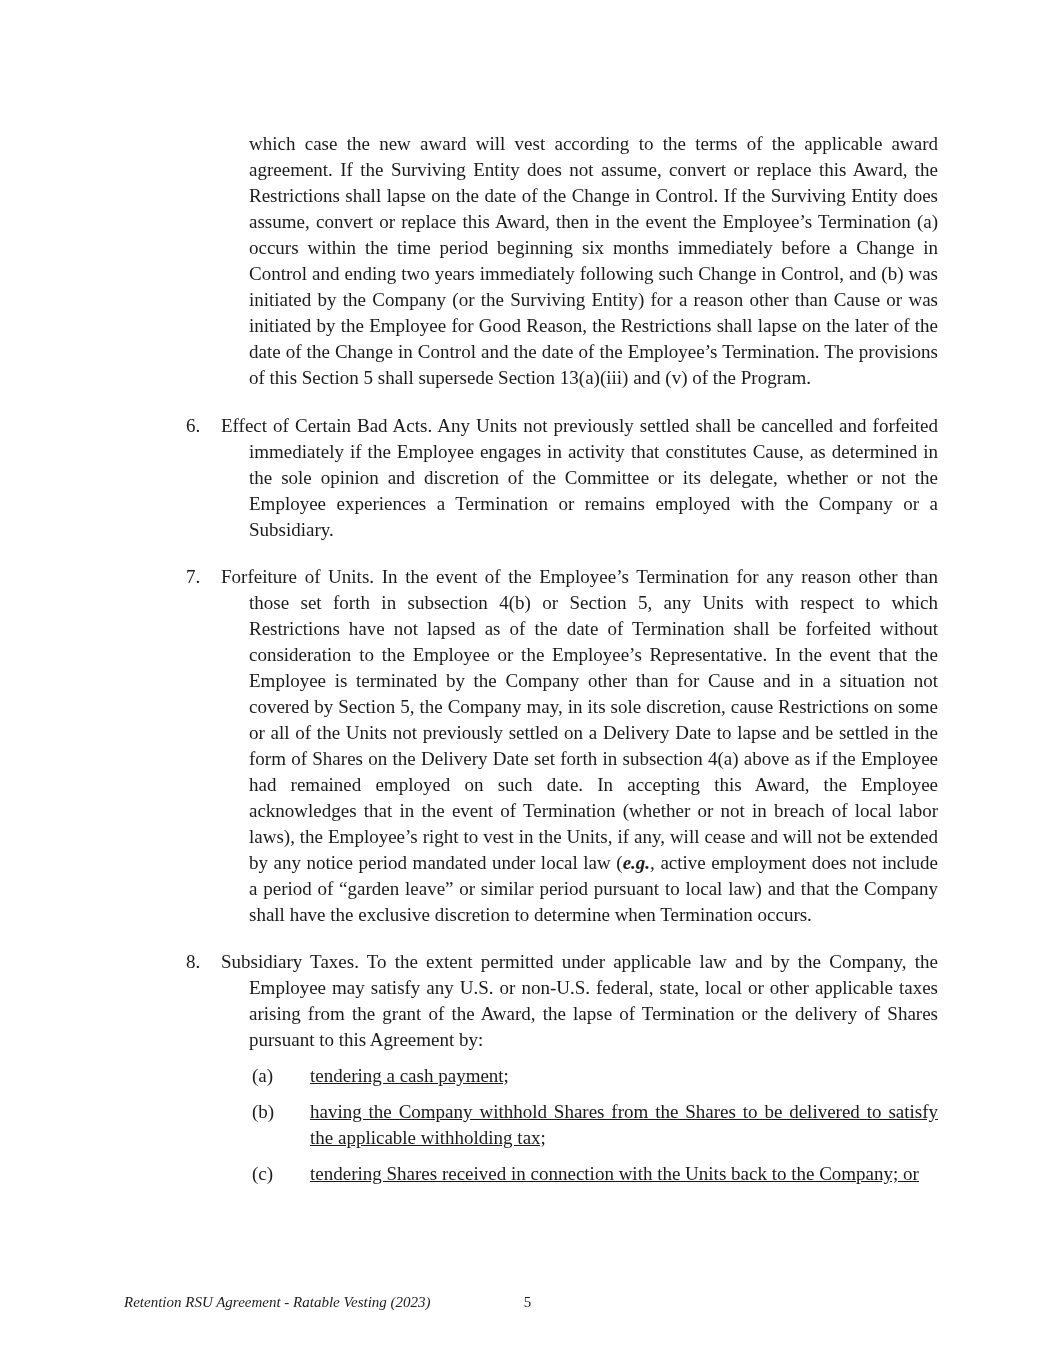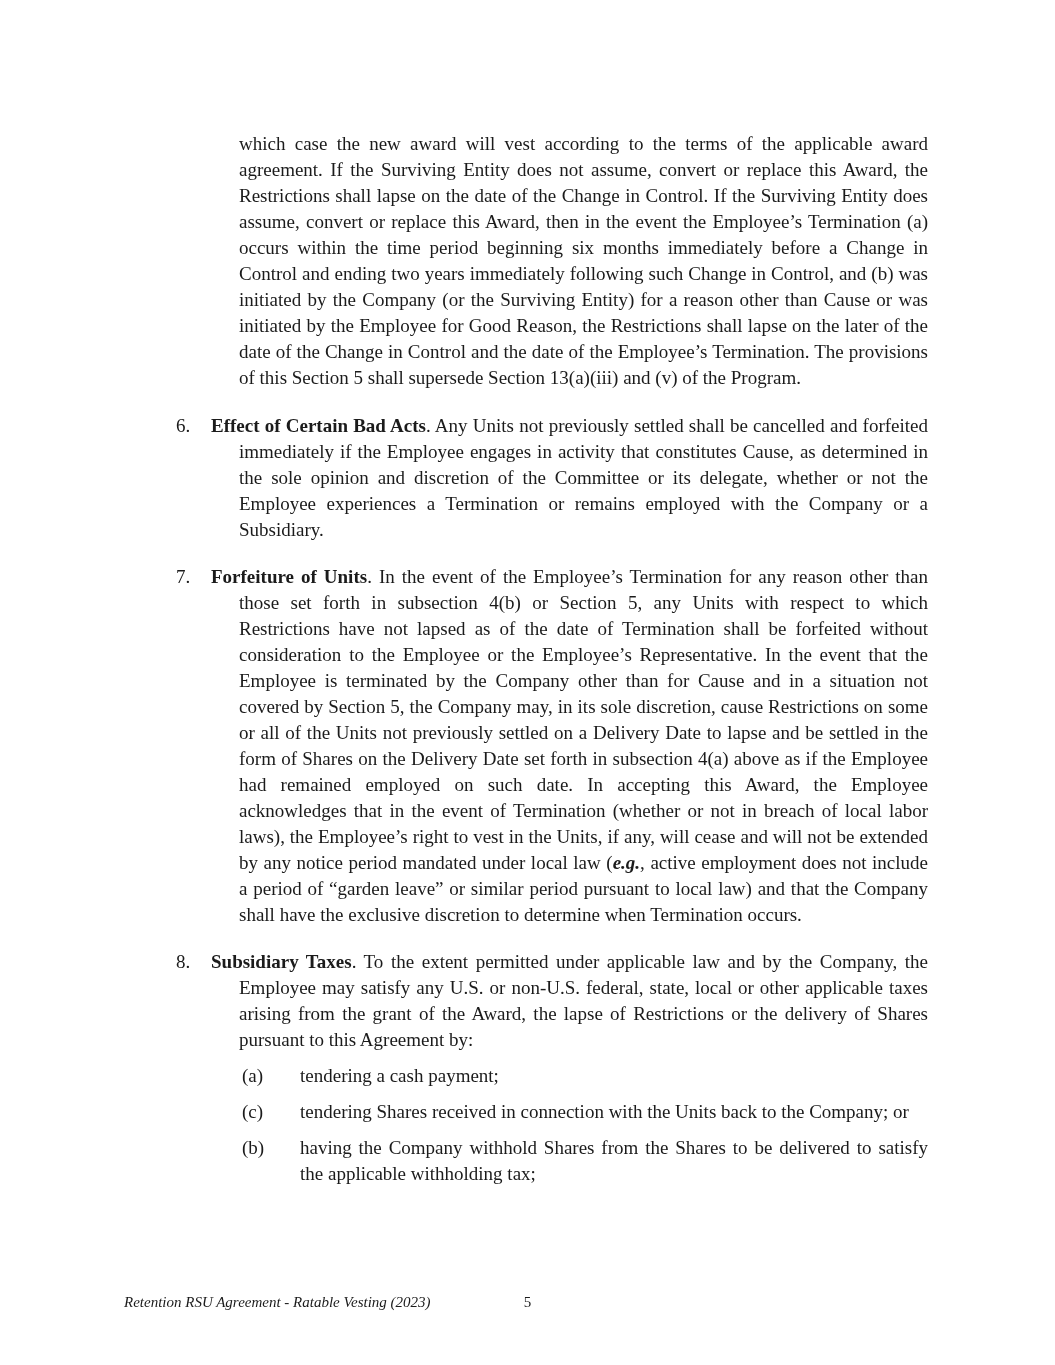--- a/index.html
+++ b/index.html
@@ -14,21 +14,21 @@
     height: 1365px;
     background: #ffffff;
     font-family: "Liberation Serif", "DejaVu Serif", serif;
     font-size: 19px;
     line-height: 26px;
     color: #1b1b1b;
     overflow: hidden;
   }
   .content {
     position: absolute;
-    left: 114px;
+    left: 124px;
     top: 131px;
     width: 814px;
   }
   .para-cont {
     margin: 0 0 22px 125px;
     text-align: justify;
   }
   .section {
     margin: 0 0 21px 125px;
     text-indent: -63px;
@@ -36,27 +36,28 @@
   }
   .section.tight {
     margin-bottom: 10px;
   }
   .section .num {
     display: inline-block;
     width: 35px;
     text-indent: 0;
   }
   .section .heading {
-    font-weight: bold;
+    font-weight: normal;
   }
   .em { font-style: italic; font-weight: bold; }
   .subitem {
     margin: 0 0 10px 186px;
     text-indent: -58px;
     text-align: justify;
+    text-decoration: underline;
   }
   .subitem .label {
     display: inline-block;
     width: 58px;
     text-indent: 0;
   }
   .footer-left {
     position: absolute;
     left: 124px;
     top: 1293px;
@@ -79,28 +80,28 @@
 
 <div class="page">
   <div class="content">
 
     <p class="para-cont">which case the new award will vest according to the terms of the applicable award agreement.  If the Surviving Entity does not assume, convert or replace this Award, the Restrictions shall lapse on the date of the Change in Control.  If the Surviving Entity does assume, convert or replace this Award, then in the event the Employee’s Termination (a) occurs within the time period beginning six months immediately before a Change in Control and ending two years immediately following such Change in Control, and (b) was initiated by the Company (or the Surviving Entity) for a reason other than Cause or was initiated by the Employee for Good Reason,  the Restrictions shall lapse on the later of the date of the Change in Control and the date of the Employee’s Termination.  The provisions of this Section 5 shall supersede Section 13(a)(iii) and (v) of the Program.</p>
 
     <p class="section"><span class="num">6.</span><span class="heading">Effect of Certain Bad Acts</span><span>.  Any Units not previously settled shall be cancelled and forfeited immediately if the Employee engages in activity that constitutes Cause, as determined in the sole opinion and discretion of the Committee or its delegate, whether or not the Employee experiences a Termination or remains employed with the Company or a Subsidiary.</span></p>
 
     <p class="section"><span class="num">7.</span><span class="heading">Forfeiture of Units</span><span>.  In the event of the Employee’s Termination for any reason other than those set forth in subsection 4(b) or Section 5, any Units with respect to which Restrictions have not lapsed as of the date of Termination shall be forfeited without consideration to the Employee or the Employee’s Representative.  In the event that the Employee is terminated by the Company other than for Cause and in a situation not covered by Section 5, the Company may, in its sole discretion, cause Restrictions on some or all of the Units not previously settled on a Delivery Date to lapse and be settled in the form of Shares on the Delivery Date set forth in subsection 4(a) above as if the Employee had remained employed on such date.  In accepting this Award, the Employee acknowledges that in the event of Termination (whether or not in breach of local labor laws), the Employee’s right to vest in the Units, if any, will cease and will not be extended by any notice period mandated under local law (</span><span class="em">e.g.</span><span>, active employment does not include a period of “garden leave” or similar period pursuant to local law) and that the Company shall have the exclusive discretion to determine when Termination occurs.</span></p>
 
-    <p class="section tight"><span class="num">8.</span><span class="heading">Subsidiary Taxes</span><span>.  To the extent permitted under applicable law and by the Company, the Employee may satisfy any U.S. or non-U.S. federal, state, local or other applicable taxes arising from the grant of the Award, the lapse of Restrictions or the delivery of Shares pursuant to this Agreement by:</span></p>
+    <p class="section tight"><span class="num">8.</span><span class="heading">Subsidiary Taxes</span><span>.  To the extent permitted under applicable law and by the Company, the Employee may satisfy any U.S. or non-U.S. federal, state, local or other applicable taxes arising from the grant of the Award, the lapse of Termination or the delivery of Shares pursuant to this Agreement by:</span></p>
 
     <div>
       <p class="subitem"><span class="label">(a)</span><span>tendering a cash payment;</span></p>
 
+      <p class="subitem"><span class="label">(b)</span><span>having the Company withhold Shares from the Shares to be delivered to satisfy the applicable withholding tax;</span></p>
+
       <p class="subitem"><span class="label">(c)</span><span>tendering Shares received in connection with the Units back to the Company; or</span></p>
-
-      <p class="subitem"><span class="label">(b)</span><span>having the Company withhold Shares from the Shares to be delivered to satisfy the applicable withholding tax;</span></p>
 
     </div>
 
   </div>
 
   <div class="footer-left">Retention RSU Agreement - Ratable Vesting (2023)</div>
 
   <div class="footer-pagenum">5</div>
 </div>
 

